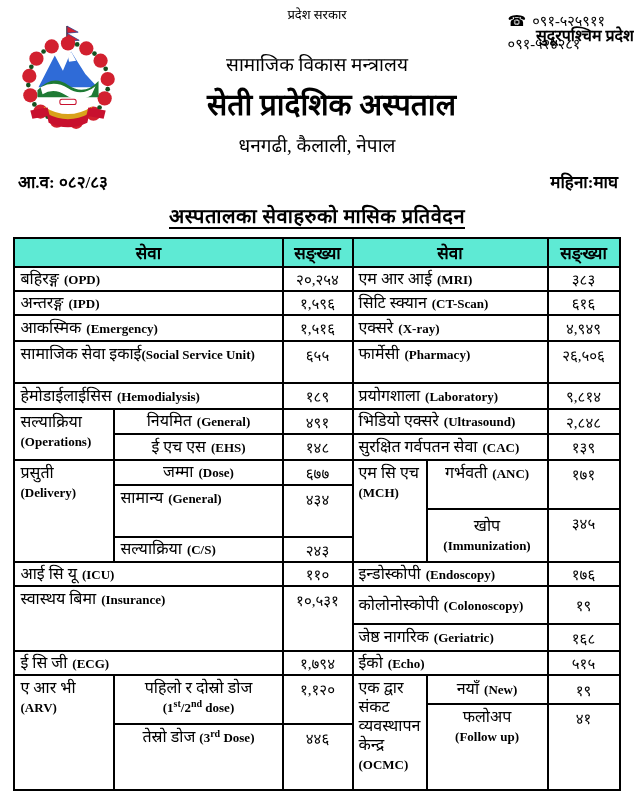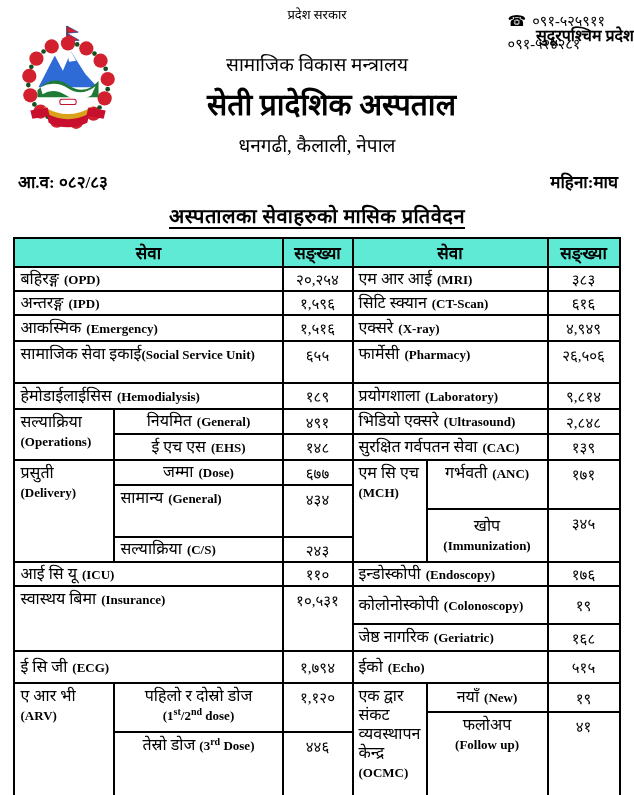--- a/index.html
+++ b/index.html
@@ -203,21 +203,21 @@
     <td rowspan="2" class="num va-top">१०,५३१</td>
     <td colspan="2"><span class="np">कोलोनोस्कोपी</span><span class="en">(Colonoscopy)</span></td>
     <td class="num">१९</td>
   </tr>
 
   <tr style="height:27px">
     <td colspan="2"><span class="np">जेष्ठ नागरिक</span><span class="en">(Geriatric)</span></td>
     <td class="num">१६८</td>
   </tr>
 
-  <tr style="height:32px">
+  <tr style="height:24px">
     <td colspan="2"><span class="np">ई सि जी</span><span class="en">(ECG)</span></td>
     <td class="num">१,७९४</td>
     <td colspan="2"><span class="np">ईको</span><span class="en">(Echo)</span></td>
     <td class="num">५१५</td>
   </tr>
 
   <tr style="height:29px">
     <td rowspan="3" class="va-top"><span class="np">ए आर भी</span> <span class="en tight">(ARV)</span></td>
     <td rowspan="2" class="ctr va-top"><span class="np">पहिलो र दोस्रो डोज</span><br><span class="en tight"><span>(1</span><sup>st</sup><span>/2</span><sup>nd</sup><span> dose)</span></span></td>
     <td rowspan="2" class="num va-top">१,१२०</td>

